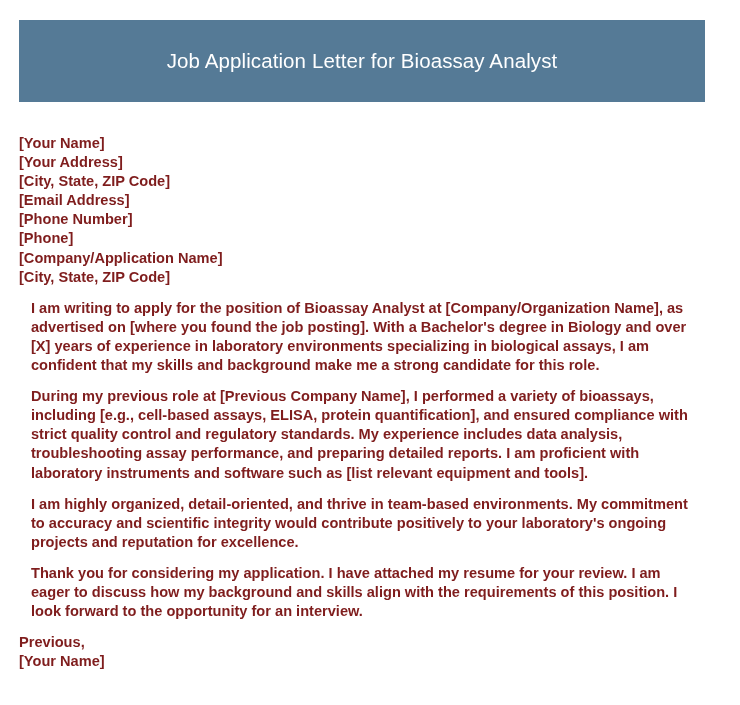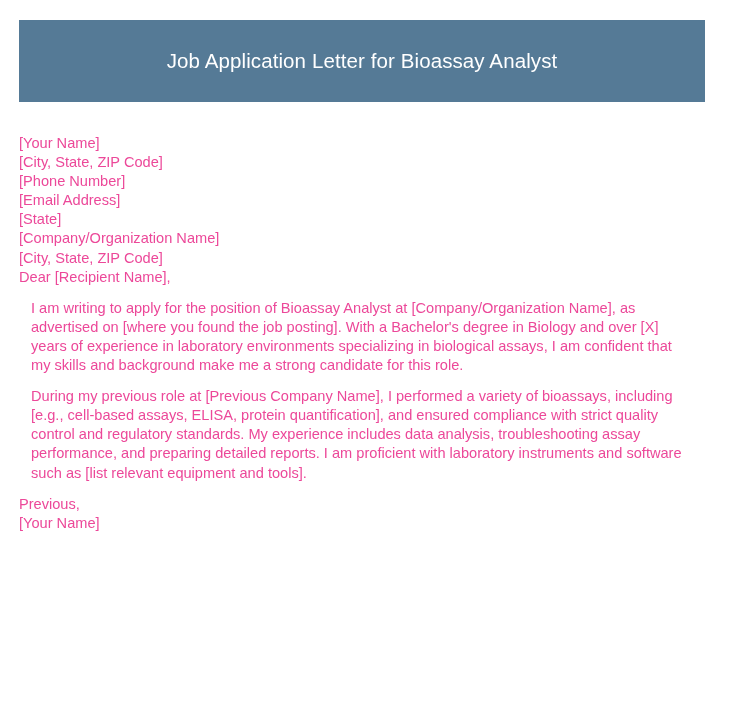--- a/index.html
+++ b/index.html
@@ -37,24 +37,25 @@
     letter-spacing: 0.1px;
     text-align: center;
     line-height: 1.2;
     white-space: nowrap;
   }
   .letter-body {
     position: absolute;
     left: 19px;
     top: 134px;
     width: 686px;
-    color: #ec4899;
+    color: #7f1d1d;
     font-size: 14.6px;
     line-height: 19.1px;
     text-align: left;
+    font-weight: bold;
   }
   .letter-line {
     margin: 0;
     padding: 0;
     white-space: pre-wrap;
   }
   .letter-para {
     margin: 12px;
     padding: 0;
     text-align: left;
@@ -66,33 +67,35 @@
 <div class="page">
 
   <div class="header-banner">
     <div class="header-title">Job Application Letter for Bioassay Analyst</div>
   </div>
 
   <div class="letter-body">
 
     <div>
       <div class="letter-line">[Your Name]</div>
+      <div class="letter-line">[Your Address]</div>
       <div class="letter-line">[City, State, ZIP Code]</div>
+      <div class="letter-line">[Email Address]</div>
       <div class="letter-line">[Phone Number]</div>
-      <div class="letter-line">[Email Address]</div>
-      <div class="letter-line">[State]</div>
+      <div class="letter-line">[Phone]</div>
     </div>
 
     <div>
-      <div class="letter-line">[Company/Organization Name]</div>
+      <div class="letter-line">[Company/Application Name]</div>
       <div class="letter-line">[City, State, ZIP Code]</div>
     </div>
 
-    <div class="letter-line">Dear [Recipient Name],</div>
 
     <div class="letter-para">I am writing to apply for the position of Bioassay Analyst at [Company/Organization Name], as advertised on [where you found the job posting]. With a Bachelor's degree in Biology and over [X] years of experience in laboratory environments specializing in biological assays, I am confident that my skills and background make me a strong candidate for this role.</div>
     <div class="letter-para">During my previous role at [Previous Company Name], I performed a variety of bioassays, including [e.g., cell-based assays, ELISA, protein quantification], and ensured compliance with strict quality control and regulatory standards. My experience includes data analysis, troubleshooting assay performance, and preparing detailed reports. I am proficient with laboratory instruments and software such as [list relevant equipment and tools].</div>
+    <div class="letter-para">I am highly organized, detail-oriented, and thrive in team-based environments. My commitment to accuracy and scientific integrity would contribute positively to your laboratory's ongoing projects and reputation for excellence.</div>
+    <div class="letter-para">Thank you for considering my application. I have attached my resume for your review. I am eager to discuss how my background and skills align with the requirements of this position. I look forward to the opportunity for an interview.</div>
 
     <div class="letter-line">Previous,</div>
     <div class="letter-line">[Your Name]</div>
 
   </div>
 </div>
 
 </body></html>

